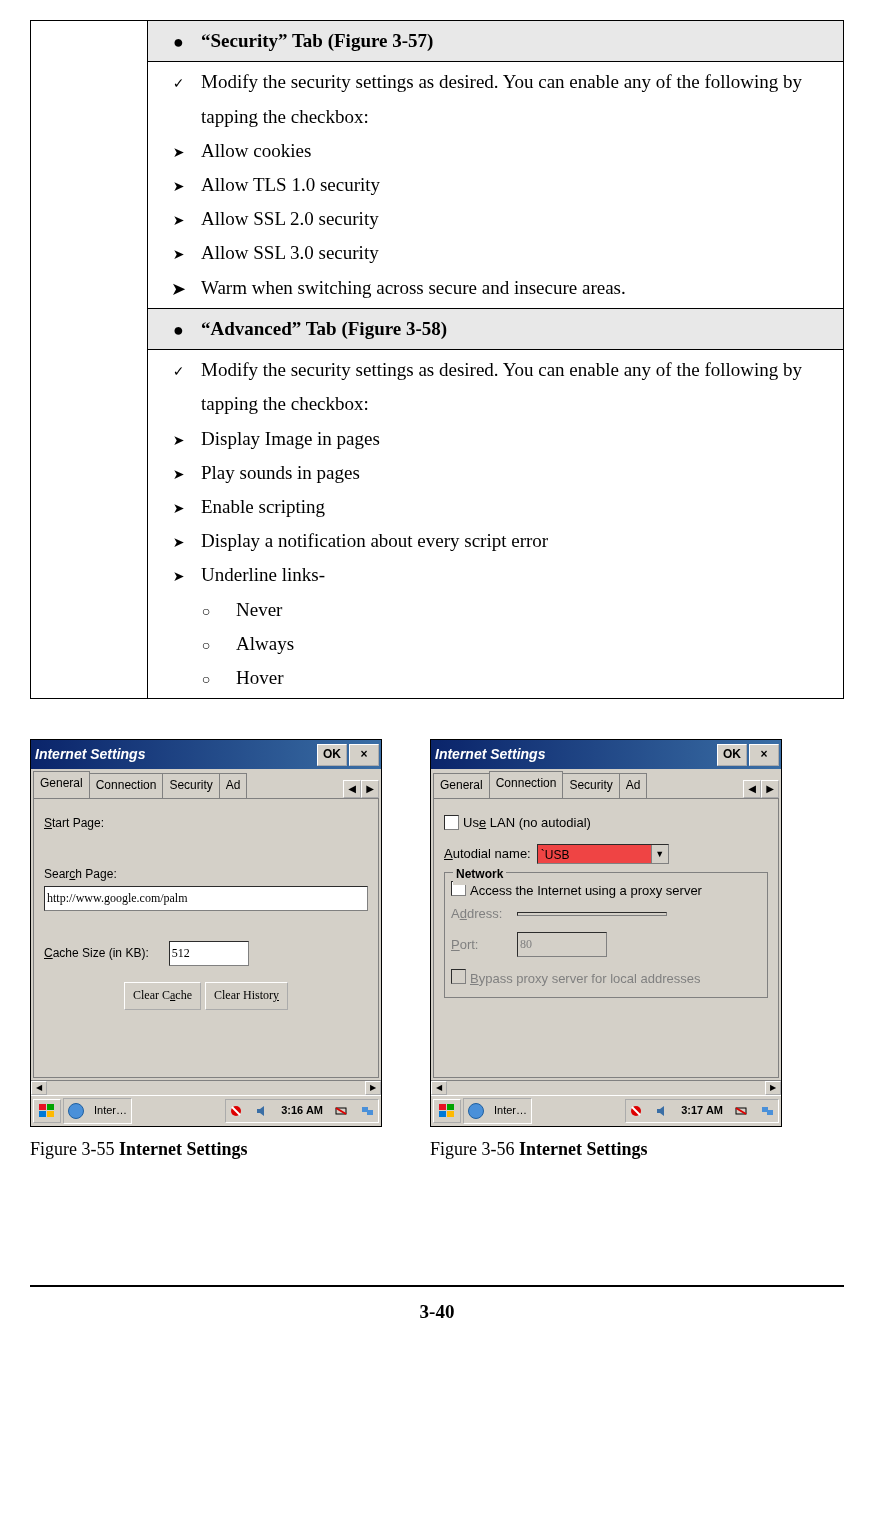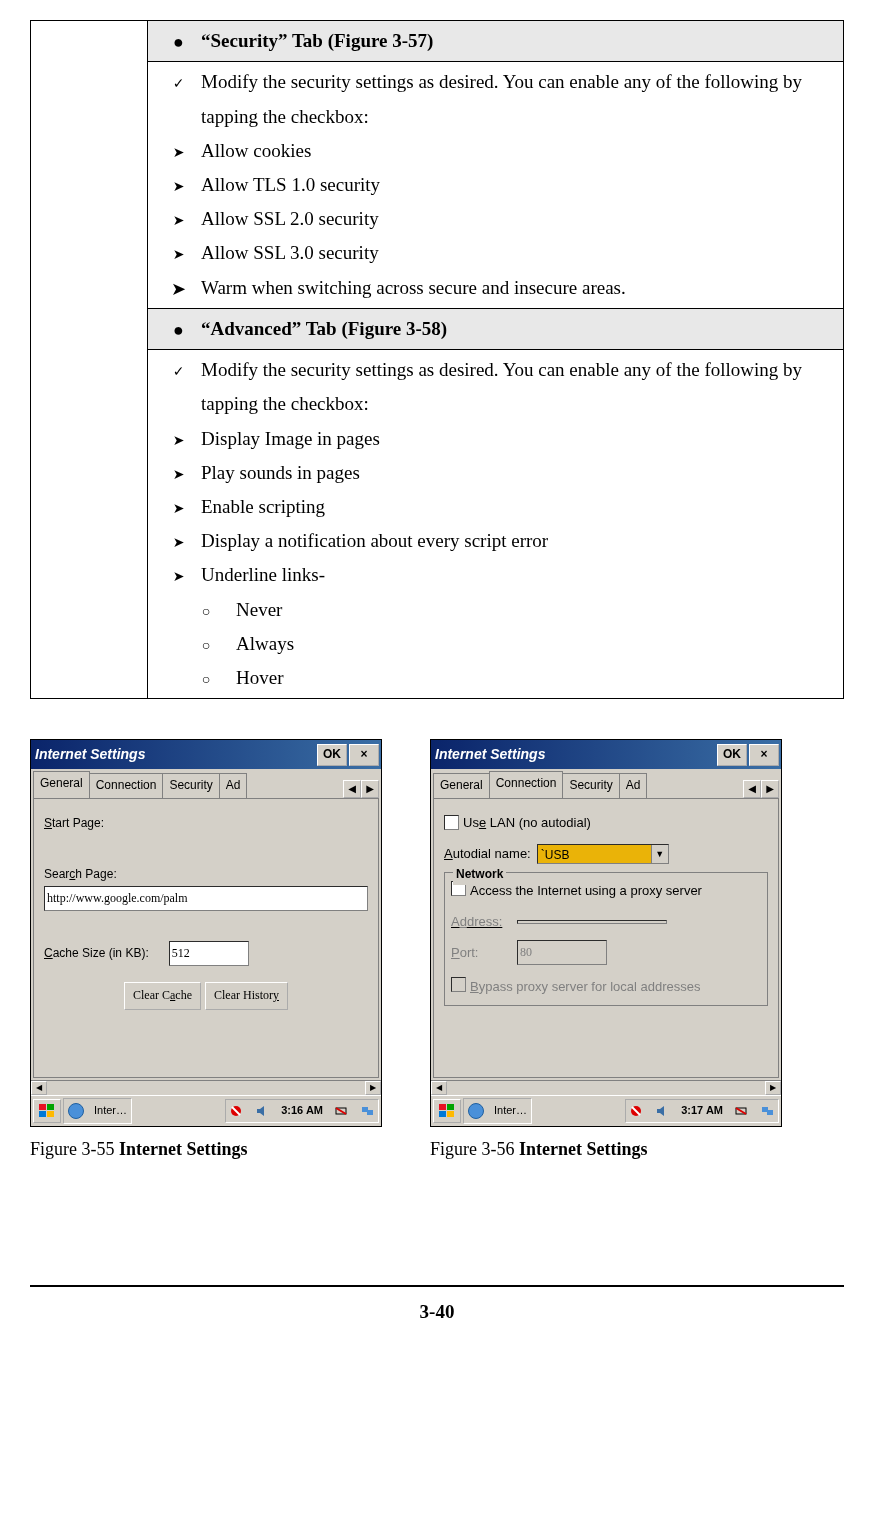--- a/index.html
+++ b/index.html
@@ -106,21 +106,21 @@
   .arrow-btns{ display:flex; margin-left:auto;}
   .arrow-btn{ border:1px outset #fff; background:#d4d0c8; width:16px; height:16px; display:flex; align-items:center; justify-content:center; font-size:10px;}
   .chk { width:13px; height:13px; border:1px inset #808080; background:#fff; display:inline-block; vertical-align:middle; margin-right:4px;}
   .chk.dis { background:#d4d0c8;}
   .group {
     border:1px solid #808080; padding:6px; margin-top:6px; position:relative;
   }
   .group-title { position:absolute; top:-9px; left:8px; background:#d4d0c8; padding:0 3px; font-weight:bold; font-size:12px;}
   .disabled { color:#808080; }
   .combo{
-    display:flex; border:1px inset #808080; background:#eab308; width:130px; height:18px;
+    display:flex; border:1px inset #808080; background:#ef4444; width:130px; height:18px;
   }
   .combo-text{ flex:1; padding:0 3px; font-size:12px;}
   .combo-btn{ width:16px; background:#d4d0c8; border-left:1px solid #808080; display:flex; align-items:center; justify-content:center; font-size:9px;}
   .scroll-row{ display:flex; height:14px; border-top:1px solid #808080;}
   .scroll-btn{ width:14px; border:1px outset #fff; background:#d4d0c8; display:flex; align-items:center; justify-content:center; font-size:8px;}
   .scroll-track{ flex:1; background:#d4d0c8;}
   .taskbar{
     display:flex; align-items:center; border-top:1px solid #fff;
     background:#d4d0c8; padding:2px; gap:2px;
   }
@@ -333,21 +333,21 @@
             <span class="combo-text">`USB</span>
             <span class="combo-btn">▼</span>
           </div>
         </div>
         <div class="group">
           <span class="group-title">Network</span>
           <div style="display:flex; align-items:flex-start;">
             <span class="chk" style="margin-top:2px;"></span>
             <span>Access the Internet using a proxy server</span>
           </div>
-          <div style="display:flex; align-items:center; gap:6px; margin-top:8px;text-decoration:underline;">
+          <div style="display:flex; align-items:center; gap:6px; ">
             <span class="disabled" style="width:60px">A<u class="hot">d</u>dress:</span>
             <div class="field-input" style="width:150px; background:#d4d0c8"></div>
           </div>
           <div style="display:flex; align-items:center; gap:6px; margin-top:6px;">
             <span class="disabled" style="width:60px"><u class="hot">P</u>ort:</span>
             <div class="field-input disabled" style="width:90px; background:#d4d0c8">80</div>
           </div>
           <div style="display:flex; align-items:flex-start; margin-top:10px;">
             <span class="chk dis" style="margin-top:2px;"></span>
             <span class="disabled"><u class="hot">B</u>ypass proxy server for local addresses</span>

